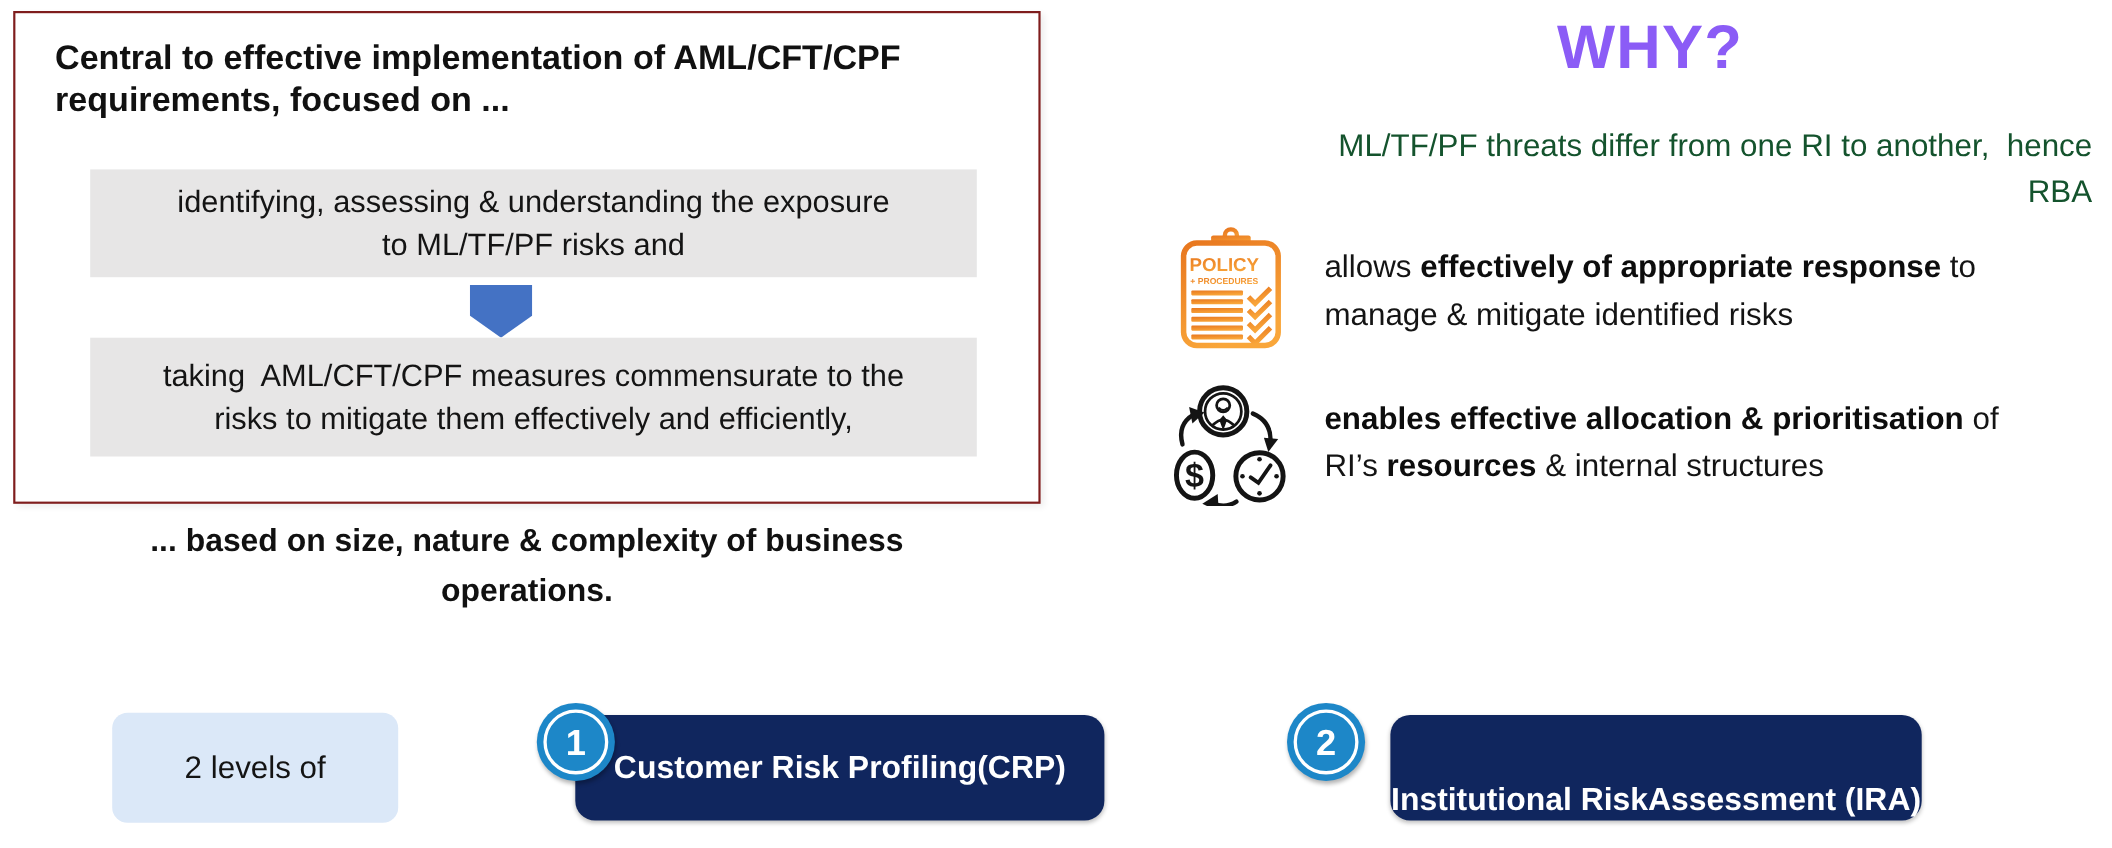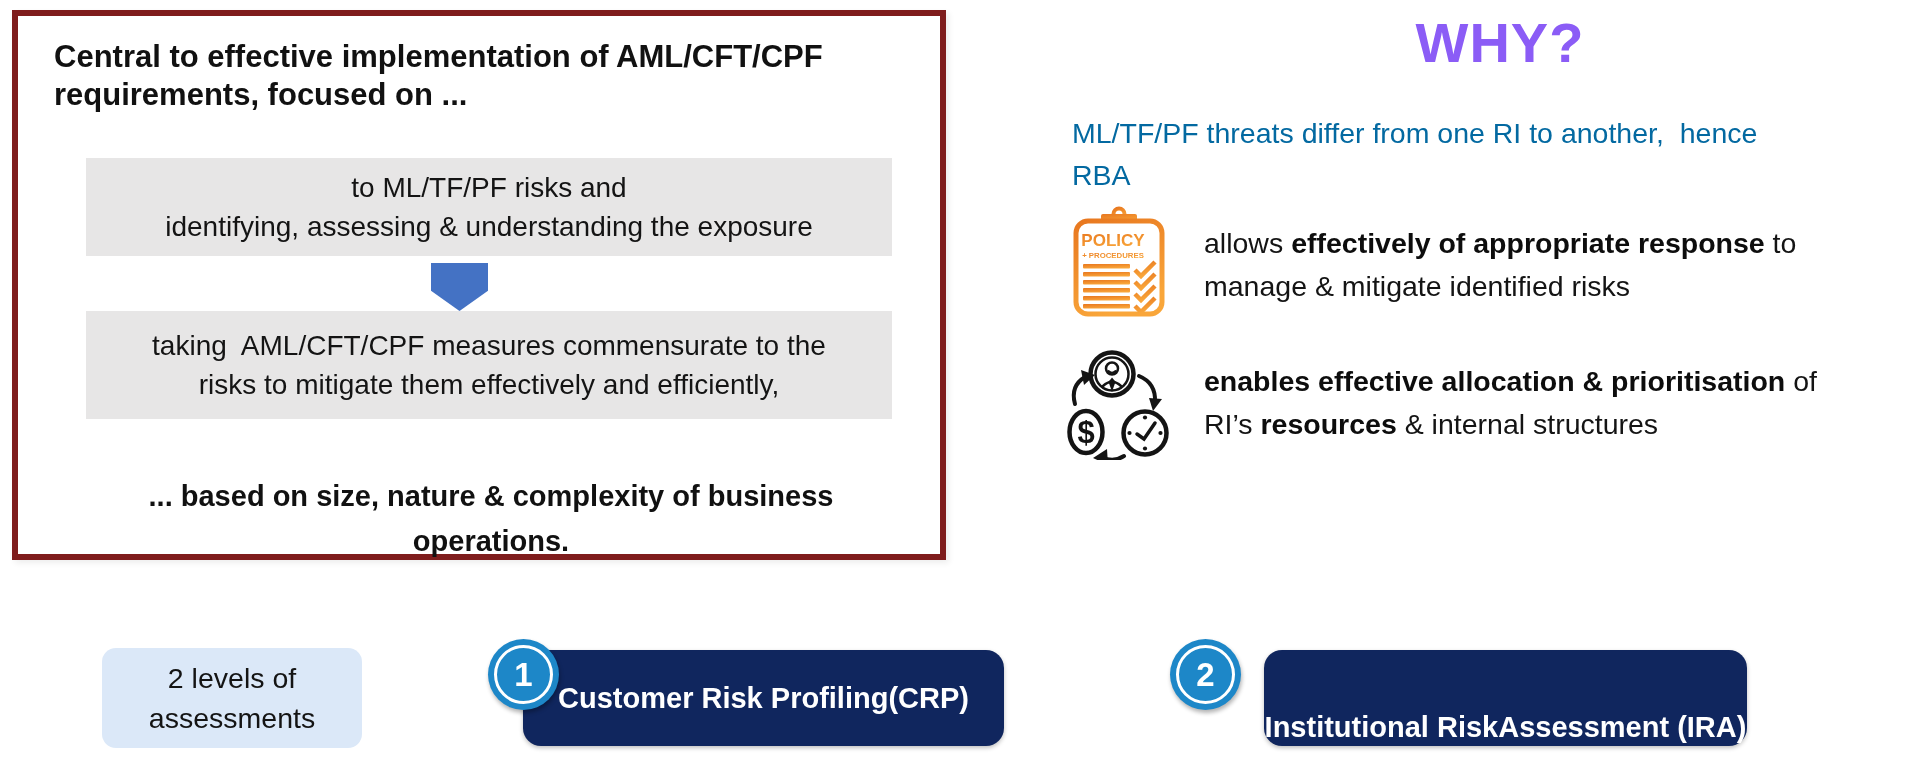--- a/index.html
+++ b/index.html
@@ -5,53 +5,53 @@
   html,body{margin:0;padding:0;background:#ffffff;}
   .slide{
     position:relative;width:1920px;height:771px;background:#ffffff;
     font-family:"Liberation Sans", sans-serif;color:#1a1a1a;overflow:hidden;
   }
   .pre{white-space:pre-wrap;}
   .block{display:block;}
 
   
   .left-panel{
-    position:absolute;left:12px;top:10px;width:934px;height:550px;
-    background:#ffffff;border:6px solid #7f1d1d;box-sizing:border-box;
+    position:absolute;left:12px;top:10px;width:934px;height:448px;
+    background:#ffffff;border:2px solid #7f1d1d;box-sizing:border-box;
     box-shadow:3px 3px 6px rgba(0,0,0,0.07);
   }
   .panel-title{
     position:absolute;left:36px;top:22px;width:870px;
     font-size:31px;font-weight:bold;line-height:38px;color:#111;
   }
   .gray-box{
     position:absolute;left:68px;width:806px;background:#e7e6e6;
     display:flex;flex-direction:column;justify-content:center;align-items:center;
     text-align:center;font-size:28px;line-height:39px;color:#141414;
     box-sizing:border-box;
   }
   .gray-box.one{top:142px;min-height:98px;}
   .gray-box.two{top:295px;min-height:108px;}
   .down-arrow{
     position:absolute;left:413px;top:247px;width:57px;height:48px;background:#4472c4;
     clip-path:polygon(0 0,100% 0,100% 58%,50% 100%,0 58%);
   }
   .panel-footer{
-    position:absolute;left:12px;top:458px;width:100%;text-align:center;
+    position:absolute;left:0;top:458px;width:100%;text-align:center;
     font-size:29px;font-weight:bold;line-height:45px;color:#111;
   }
 
   
   .why-title{
     position:absolute;left:1200px;top:10px;width:600px;text-align:center;
     font-size:56px;font-weight:bold;color:#8b5cf6;letter-spacing:1px;
   }
   .why-intro{
     position:absolute;left:1072px;top:112px;width:830px;
-    font-size:28.5px;line-height:42px;color:#0369a1;
+    font-size:28.5px;line-height:42px;color:#14532d;text-align:right;
   }
   .benefit-text{
     position:absolute;left:1204px;width:715px;
     font-size:28.5px;line-height:43px;color:#141414;
   }
   .benefit-text b{font-weight:bold;color:#0d0d0d;}
   .benefit-text.b1{top:222px;}
   .benefit-text.b2{top:360px;}
   .benefit-icon{position:absolute;}
   .benefit-icon.policy{left:1068px;top:204px;width:102px;height:114px;}
@@ -89,22 +89,22 @@
 
 <div class="slide">
 
   <div class="left-panel">
     <div class="panel-title">
       <span class="block pre">Central to effective implementation of AML/CFT/CPF</span>
       <span class="block pre">requirements, focused on ...</span>
     </div>
 
     <div class="gray-box one">
+      <span class="block pre">identifying, assessing &amp; understanding the exposure</span>
       <span class="block pre">to ML/TF/PF risks and</span>
-      <span class="block pre">identifying, assessing &amp; understanding the exposure</span>
     </div>
 
     <div class="down-arrow"></div>
 
     <div class="gray-box two">
       <span class="block pre">taking  AML/CFT/CPF measures commensurate to the</span>
       <span class="block pre">risks to mitigate them effectively and efficiently,</span>
     </div>
 
     <div class="panel-footer">
@@ -184,21 +184,20 @@
     </svg>
   </div>
 
   <div class="benefit-text b2">
     <span class="block"><b class="pre">enables effective allocation &amp; prioritisation</b><span class="pre"> of</span></span>
     <span class="block"><span class="pre">RI’s </span><b class="pre">resources</b><span class="pre"> &amp; internal structures</span></span>
   </div>
 
   <div class="two-levels">
     <span class="block pre">2 levels of</span>
-    <span class="block pre">assessments</span>
   </div>
 
   <div class="num-circle n1">
     <div class="ring">1</div>
   </div>
   <div class="badge-rect crp">
     <span class="block pre">Customer Risk Profiling</span>
     <span class="block pre">(CRP)</span>
   </div>
 

